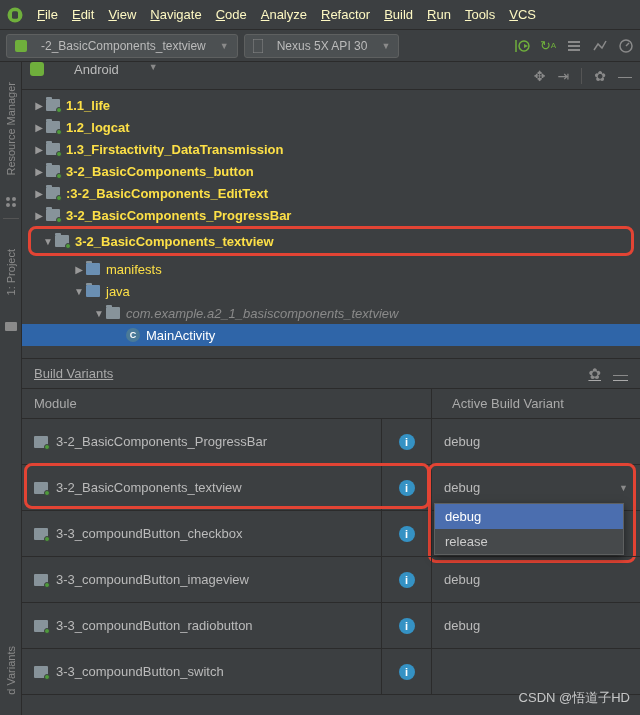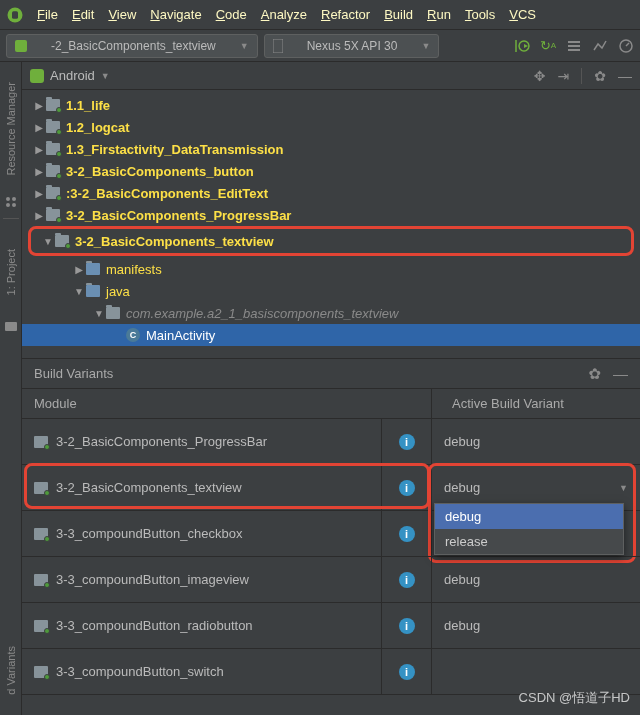--- a/index.html
+++ b/index.html
@@ -6,34 +6,34 @@
   body { background: #3c3f41; color: #bbb; width: 640px; height: 715px; overflow: hidden; font-size: 13px; }
   
   
   .menubar { height: 30px; background: #3c3f41; display: flex; align-items: center; padding: 0 6px; border-bottom: 1px solid #2b2b2b; }
   .menubar .logo { width: 18px; height: 18px; margin-right: 6px; }
   .menubar .mitem { padding: 0 7px; color: #fef9c3; cursor: default; font-size: 13px; }
   .menubar .mitem u { text-decoration: underline; }
 
   
   .toolbar { height: 32px; background: #3c3f41; display: flex; align-items: center; padding: 0 6px; border-bottom: 1px solid #2b2b2b; gap: 6px; }
-  .combo { background: #4c5052; border: 1px solid #5e6060; border-radius: 3px; height: 24px; display: flex; align-items: center; padding: 0 8px; color: #bbb; font-size: 12px; gap: 24px; }
+  .combo { background: #4c5052; border: 1px solid #5e6060; border-radius: 3px; height: 24px; display: flex; align-items: center; padding: 0 8px; color: #bbb; font-size: 12px; gap: 14px; }
   .combo .tri { font-size: 9px; color: #8a8a8a; }
   .tool-icons { margin-left: auto; display: flex; gap: 10px; align-items: center; }
   .ticon { width: 16px; height: 16px; display: flex; align-items: center; justify-content: center; color: #6faf3c; }
 
   
   .left-rails { position: absolute; left: 0; top: 62px; width: 22px; height: 653px; background: #3c3f41; border-right: 1px solid #2b2b2b; display: flex; flex-direction: column; align-items: center; }
   .vlabel { writing-mode: vertical-rl; transform: rotate(180deg); font-size: 11px; color: #8a8a8a; margin: 20px 0; display: flex; align-items: center; gap: 4px; }
   
   
   .main { position: absolute; left: 22px; top: 62px; right: 0; bottom: 0; display: flex; flex-direction: column; }
   
   
-  .panel-header { height: 28px; background: #3c3f41; border-bottom: 1px solid #2b2b2b; display: flex; align-items: center; padding: 0 8px; }
+  .panel-header { height: 28px; background: #3c3f41; border-bottom: 1px solid #2b2b2b; display: flex; padding: 0 8px; gap: 24px; }
   .panel-header .android-ic { width: 14px; height: 14px; margin-right: 6px; }
   .panel-header .triw { font-size: 9px; color: #8a8a8a; margin-left: 6px; }
   .panel-header .right-tools { margin-left: auto; display: flex; gap: 12px; align-items: center; color: #8a8a8a; }
   .right-tools .ic { font-size: 14px; }
   .right-tools .sep { width: 1px; height: 16px; background: #555; }
 
   
   .tree { flex: 0 0 auto; background: #3c3f41; padding: 4px 0 12px 0; }
   .node { display: flex; align-items: center; height: 22px; padding-left: 10px; white-space: nowrap; }
   .node .arrow { width: 14px; font-size: 10px; color: #999; display: inline-block; text-align: center; }
@@ -44,21 +44,21 @@
   .node .class-ic { width:14px; height:14px; border-radius:50%; background:#4a7a98; margin-right:6px; display:flex; align-items:center; justify-content:center; font-size:9px; color:#fff; font-weight:bold; }
   .node .label { color: #fde047; }
   .node .label.bold { font-weight: bold; }
   .node .label.pkg { color: #8a8a8a; font-style: italic; }
   .node.sel { background: #2f65a8; }
   .node.sel .label { color: #fff; }
   .highlight-box { border: 3px solid #e34434; border-radius: 8px; margin: 0 6px 2px 6px; padding: 1px 0; }
 
   
   .bv-panel { flex: 1; background: #3c3f41; display: flex; flex-direction: column; border-top: 1px solid #2b2b2b; }
-  .bv-header { height: 30px; display: flex; align-items: center; padding: 0 12px; border-bottom: 1px solid #2b2b2b; color: #aaa; }
+  .bv-header { height: 30px; display: flex; align-items: center; padding: 0 12px; border-bottom: 1px solid #2b2b2b; color: #aaa; text-decoration: underline; }
   .bv-header .right { margin-left: auto; display: flex; gap: 12px; color: #8a8a8a; font-size: 15px; }
   .bv-cols { height: 30px; display: flex; align-items: center; border-bottom: 1px solid #2b2b2b; gap: 8px; }
   .bv-cols .c1 { width: 410px; padding-left: 12px; color: #aaa; border-right: 1px solid #2b2b2b; height:100%; display:flex; align-items:center; }
   .bv-cols .c2 { flex: 1; padding-left: 12px; color: #aaa; }
   .bv-row { height: 46px; display: flex; align-items: center; border-bottom: 1px solid #2b2b2b; position: relative; }
   .bv-row .c1 { width: 410px; padding-left: 12px; display: flex; align-items: center; height:100%; border-right: 1px solid #2b2b2b; }
   .bv-row .c1 .label { flex: 1; color: #bbb; }
   .bv-row .info { width: 50px; display:flex; align-items:center; justify-content:center; height:100%; border-left:1px solid #2b2b2b; }
   .bv-row .info .circle { width:16px; height:16px; border-radius:50%; background:#3592c4; color:#fff; font-size:11px; font-weight:bold; display:flex; align-items:center; justify-content:center; }
   .bv-row .c2 { flex: 1; padding: 0 12px; color: #bbb; display:flex; align-items:center; justify-content:space-between; height:100%; }

